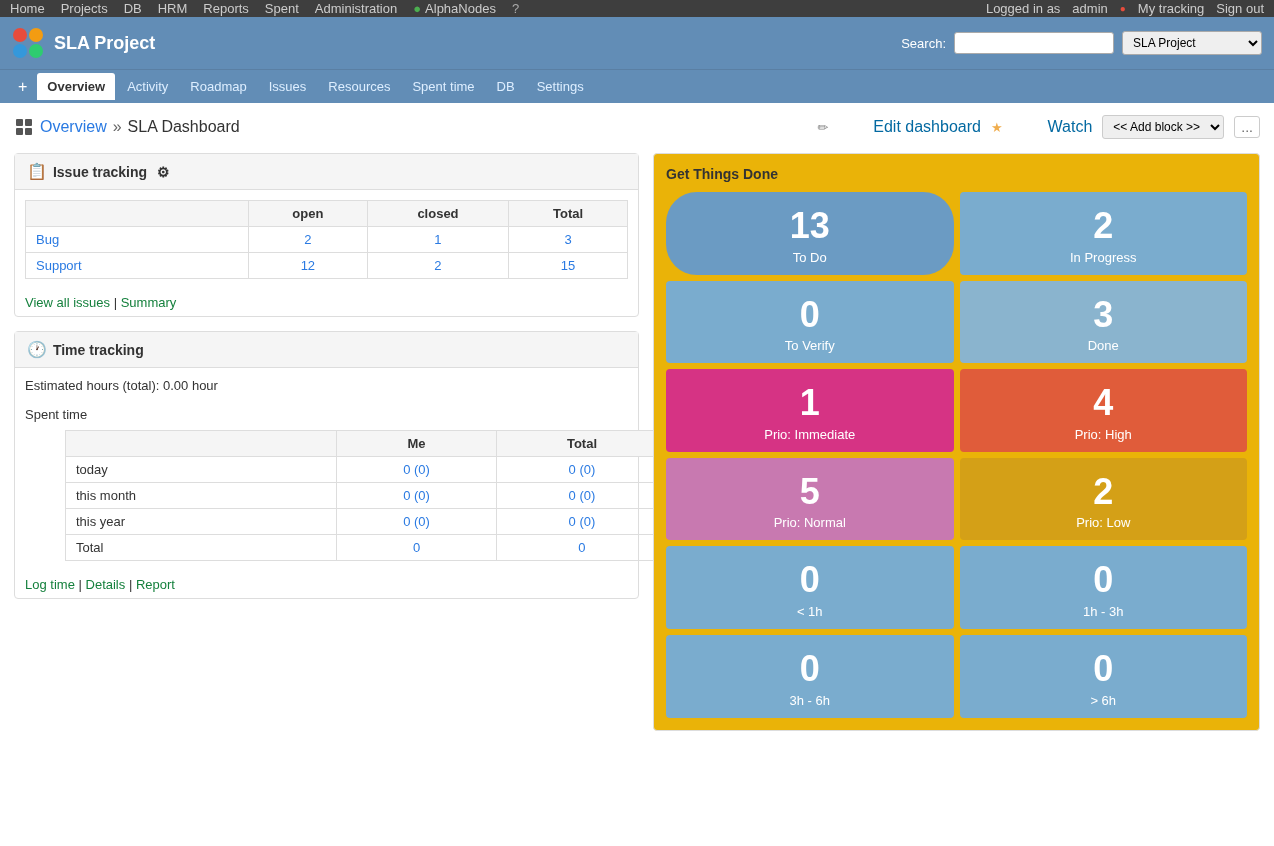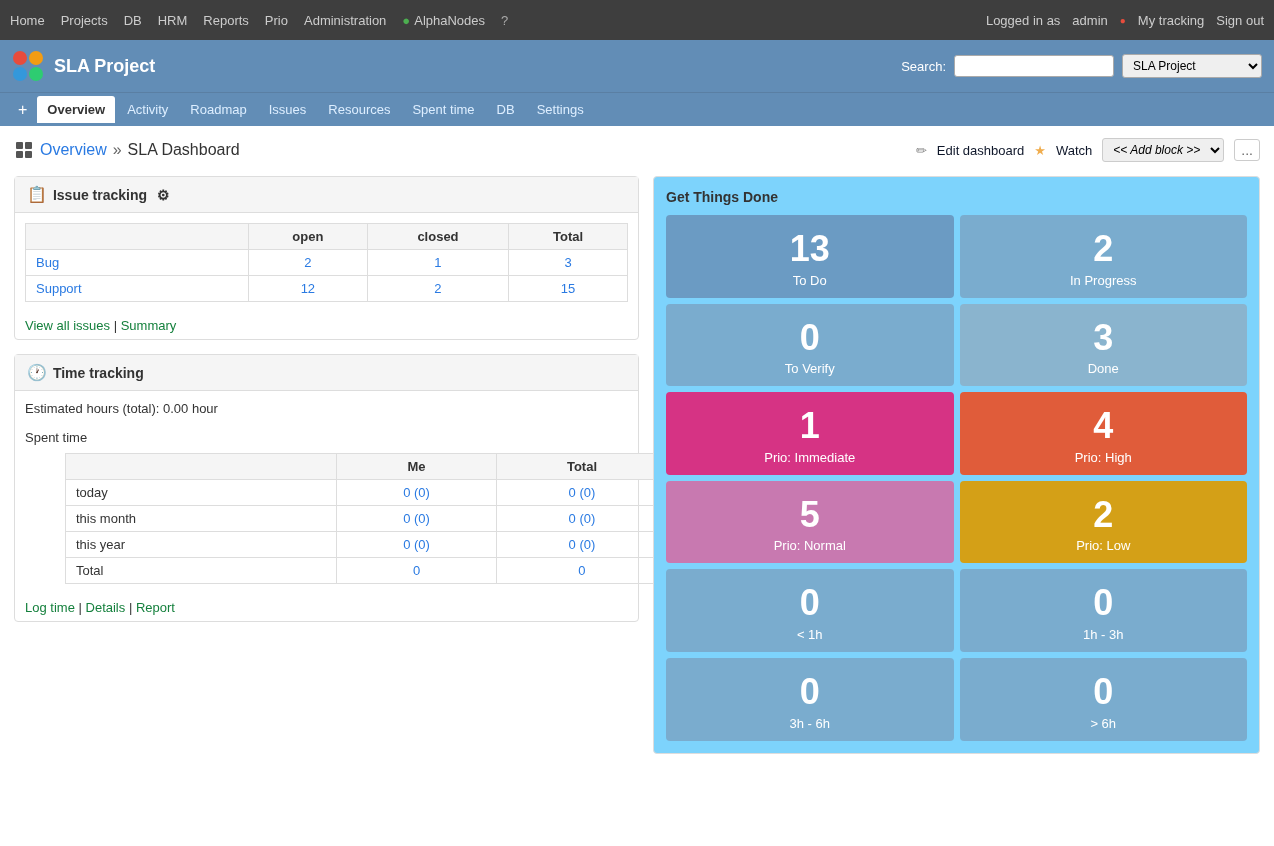--- a/index.html
+++ b/index.html
@@ -6,21 +6,21 @@
     body { font-family: Arial, sans-serif; font-size: 13px; background: #fff; color: #333; }
 
     
     .top-nav {
       background: #3e3e3e;
       color: #ccc;
       display: flex;
       align-items: center;
       justify-content: space-between;
       padding: 0 10px;
-      height: 40px;
+      height: 17px;
       gap: 44px;
     }
     .top-nav-left { display: flex; gap: 16px; align-items: center; }
     .top-nav-left a { color: #ccc; text-decoration: none; font-size: 13px; }
     .top-nav-right { display: flex; gap: 12px; align-items: center; font-size: 13px; color: #ccc; }
     .top-nav-right a { color: #ccc; text-decoration: none; }
     .admin-dot { color: #e74c3c; font-size: 10px; }
     .alpha-nodes { display: flex; align-items: center; gap: 4px; }
 
     
@@ -70,22 +70,22 @@
     .page-title-bar {
       display: flex;
       align-items: center;
       justify-content: space-between;
       margin-bottom: 14px;
     }
     .breadcrumb { display: flex; align-items: center; gap: 6px; font-size: 16px; }
     .breadcrumb a { color: #2a7ae2; text-decoration: none; }
     .breadcrumb-sep { color: #666; }
     .page-actions { display: flex; align-items: center; gap: 10px; }
-    .page-actions a { color: #0f172a; text-decoration: none; font-size: 13px; }
-    .add-block-select { padding: 3px 6px; border: 1px solid #ccc; border-radius: 3px; font-size: 12px; font-style: italic; }
+    .page-actions a { color: #0369a1; text-decoration: none; font-size: 16px; margin-left: 35px; }
+    .add-block-select { padding: 3px 6px; border: 1px solid #ccc; border-radius: 3px; font-size: 12px; }
     .more-btn { color: #666; font-size: 14px; cursor: pointer; border: 1px solid #ccc; border-radius: 3px; padding: 2px 6px; }
 
     
     .main-columns { display: flex; gap: 14px; }
     .left-col { width: 625px; flex-shrink: 0; }
     .right-col { flex: 1; }
 
     
     .panel {
       border: 1px solid #ddd;
@@ -141,34 +141,34 @@
       font-size: 13px;
     }
     .time-table td:nth-child(2), .time-table td:nth-child(3) { text-align: center; }
     .time-table a { color: #2a7ae2; text-decoration: none; }
 
     
     .gtd-panel {
       border: 1px solid #ddd;
       border-radius: 4px;
       padding: 12px;
-      background: #7dd3fc;
+      background: #eab308;
     }
     .gtd-title { font-size: 14px; font-weight: bold; margin-bottom: 10px; }
     .gtd-grid { display: grid; grid-template-columns: 1fr 1fr; gap: 6px; }
     .gtd-card {
       border-radius: 4px;
       padding: 14px 10px 10px;
       text-align: center;
       color: #fff;
     }
     .gtd-number { font-size: 36px; font-weight: bold; line-height: 1.1; }
     .gtd-label { font-size: 13px; margin-top: 4px; }
 
-    .gtd-todo { background: #6b9bc3; }
+    .gtd-todo { background: #6b9bc3; border-radius: 31px; }
     .gtd-inprogress { background: #7aacce; }
     .gtd-toverify { background: #7aacce; }
     .gtd-done { background: #8ab4ce; }
     .gtd-immediate { background: #d63384; }
     .gtd-high { background: #e05c3a; }
     .gtd-normal { background: #c879b0; }
     .gtd-low { background: #d4a017; }
     .gtd-less1h { background: #7aacce; }
     .gtd-1h3h { background: #7aacce; }
     .gtd-3h6h { background: #7aacce; }
@@ -183,21 +183,21 @@
 </head>
 <body>
 
 <div class="top-nav">
   <div class="top-nav-left">
     <a>Home</a>
     <a>Projects</a>
     <a>DB</a>
     <a>HRM</a>
     <a>Reports</a>
-    <a>Prio</a>
+    <a>Spent</a>
     <a>Administration</a>
     <span class="alpha-nodes">
       <span style="color:#4caf50;">●</span>
       <a>AlphaNodes</a>
     </span>
     <span style="color:#aaa;">?</span>
   </div>
   <div class="top-nav-right">
     <span>Logged in as</span>
     <a style="color:#ccc;">admin</a>

